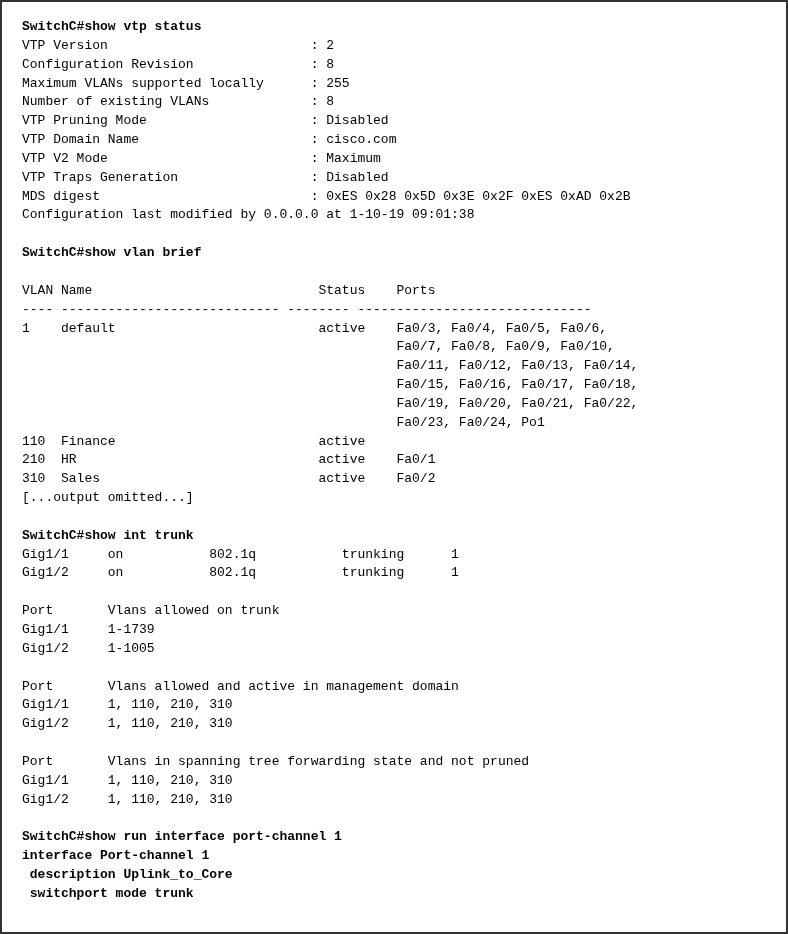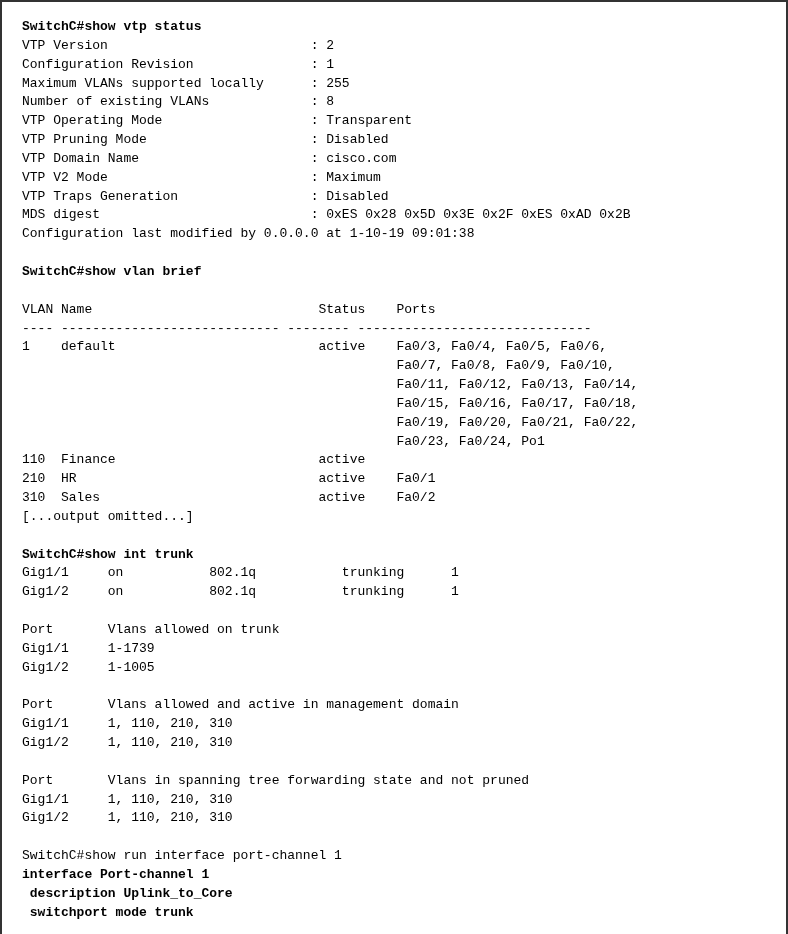--- a/index.html
+++ b/index.html
@@ -33,24 +33,23 @@
       color: #000000;
       white-space: pre;
     }
   </style>
 </head>
 <body>
 
 <div class="terminal-window">
   <div class="terminal-content" id="terminal-output"><span style="font-weight: bold;">SwitchC#show vtp status
 </span><span>VTP Version                          : 2
-</span><span>Configuration Revision               : 1
+</span><span>Configuration Revision               : 8
 </span><span>Maximum VLANs supported locally      : 255
 </span><span>Number of existing VLANs             : 8
-</span><span>VTP Operating Mode                   : Transparent
 </span><span>VTP Pruning Mode                     : Disabled
 </span><span>VTP Domain Name                      : cisco.com
 </span><span>VTP V2 Mode                          : Maximum
 </span><span>VTP Traps Generation                 : Disabled
 </span><span>MDS digest                           : 0xES 0x28 0x5D 0x3E 0x2F 0xES 0xAD 0x2B
 </span><span>Configuration last modified by 0.0.0.0 at 1-10-19 09:01:38
 </span><span>
 </span><span style="font-weight: bold;">SwitchC#show vlan brief
 </span><span>
 </span><span>VLAN Name                             Status    Ports
@@ -75,18 +74,18 @@
 </span><span>Gig1/2     1-1005
 </span><span>
 </span><span>Port       Vlans allowed and active in management domain
 </span><span>Gig1/1     1, 110, 210, 310
 </span><span>Gig1/2     1, 110, 210, 310
 </span><span>
 </span><span>Port       Vlans in spanning tree forwarding state and not pruned
 </span><span>Gig1/1     1, 110, 210, 310
 </span><span>Gig1/2     1, 110, 210, 310
 </span><span>
-</span><span style="font-weight: normal;">SwitchC#show run interface port-channel 1
+</span><span style="font-weight: bold;">SwitchC#show run interface port-channel 1
 </span><span style="font-weight: bold;">interface Port-channel 1
 </span><span style="font-weight: bold; margin-top: 41px;"> description Uplink_to_Core
 </span><span style="font-weight: bold;"> switchport mode trunk
 </span></div>
 </div>
 
 </body></html>

